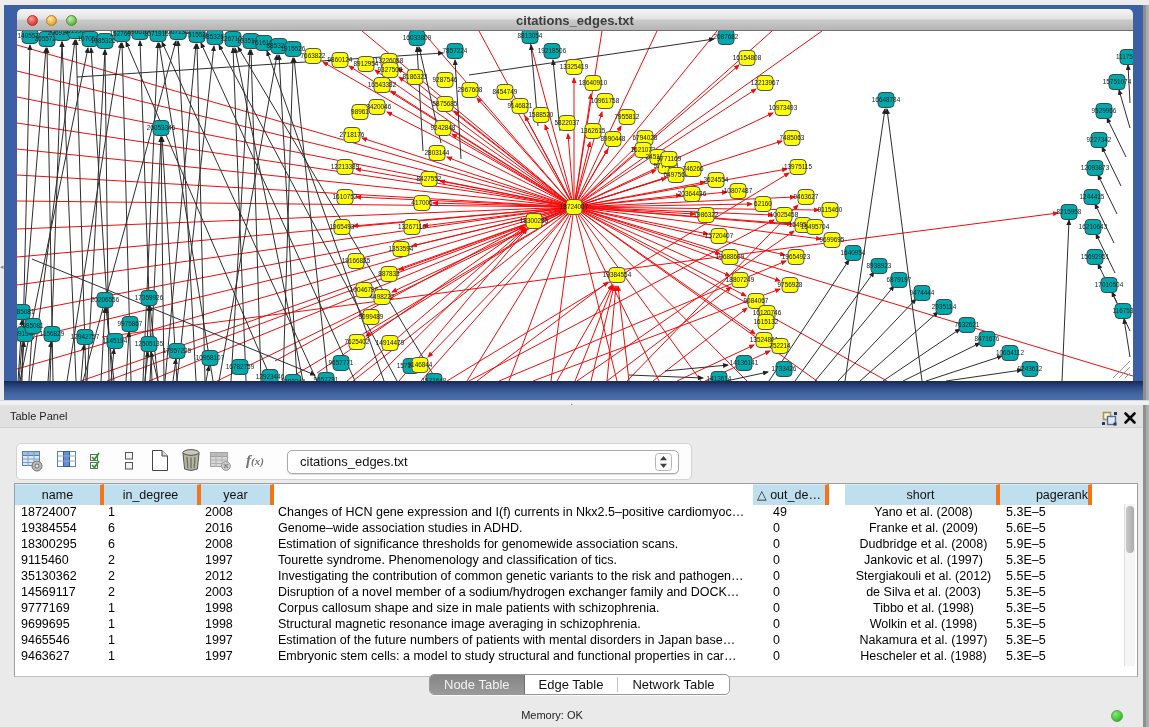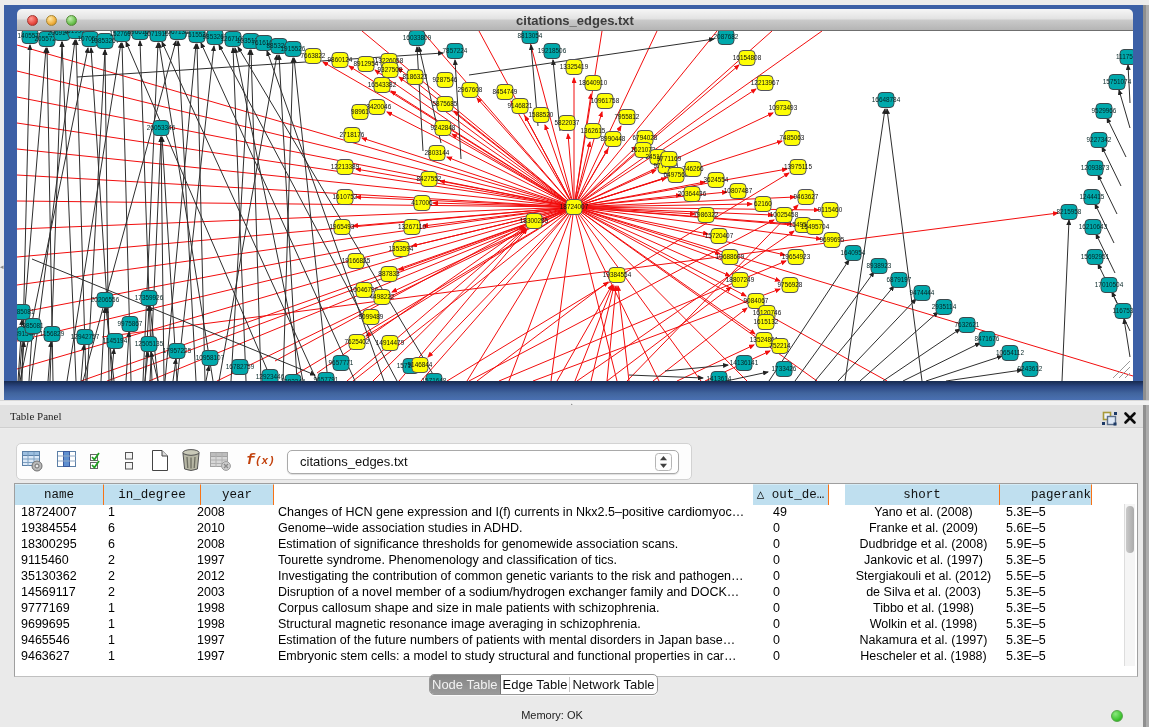--- a/index.html
+++ b/index.html
@@ -23,53 +23,53 @@
 #tly { left:46px; background:radial-gradient(circle at 35% 30%, #ffe9a8, #f0b03f 60%, #b97d1d);
   border:1px solid #a8842f; }
 #tlg { left:66px; background:radial-gradient(circle at 35% 30%, #c4efb3, #6cc250 60%, #3f8f27);
   border:1px solid #558a3a; }
 #canvas { left:17px; top:31px; width:1116px; height:350px; background:#fff; overflow:hidden; }
 
 #divider { left:0; top:400px; width:1149px; height:5px; background:#f1f1f1;
   border-top:1px solid #d8d8d8; }
 #divider .caret { position:absolute; left:570px; top:0px; font-size:7px; color:#777; }
 #tpHead { left:0; top:405px; width:1143px; height:23px; background:#e1e1e1;
-  border-bottom:1px solid #cfcfcf;font-family:Liberation Serif, serif; }
+  border-bottom:1px solid #cfcfcf; }
 #tpHead .t { position:absolute; left:10px; top:5px; font-size:11px; color:#1e1e1e; }
 #panel { left:0; top:429px; width:1143px; height:298px; background:#eaeaea; }
 #toolbar { left:16px; top:443px; width:676px; height:37px; background:#fdfdfd;
   border:1px solid #d2d2d2; border-radius:5px; }
 #dropdown { left:287px; top:450px; width:392px; height:24px; background:#fff;
   border:1px solid #a9a9a9; border-radius:5px; box-shadow:0 1px 1px rgba(0,0,0,0.12);
   font-size:13px; color:#111; line-height:22px; padding-left:12px; }
 #ddarrows { left:655px; top:453px; width:17px; height:18px; }
 
 #tableBox { left:14px; top:483px; width:1124px; height:194px; background:#fff;
   border:1px solid #9f9f9f; border-bottom:1px solid #c0c0c0; }
 .hd { position:absolute; top:0; height:21px; background:#bfdfef;
-  border-right:1px solid #f97316; border-top:1px solid #d5ebf5; text-align:center;
-  font-size:12.5px; color:#111; line-height:21px;font-family:Liberation Mono, monospace; }
+  border-right:4px solid #f97316; border-top:1px solid #d5ebf5; text-align:center;
+  font-size:12.5px; color:#111; line-height:21px; }
 #rows { position:absolute; left:0; top:21px; width:1090px; }
 .row { position:absolute; height:16px; font-size:12.5px; color:#000; white-space:nowrap; }
 .c0 { position:absolute; left:6px; }   
 .c1 { position:absolute; left:93px; }  
-.c2 { position:absolute; left:182px; } 
+.c2 { position:absolute; left:190px; } 
 .c3 { position:absolute; left:263px; } 
 .c4 { position:absolute; left:758px; } 
 .c5 { position:absolute; left:831px; width:155px; text-align:center; } 
 .c6 { position:absolute; left:991px; } 
 #vsb { left:1124px; top:504px; width:11px; height:162px; background:#f5f5f5;
   border-left:1px solid #ddd; }
 #vsb .thumb { position:absolute; left:1px; top:2px; width:8px; height:47px;
   background:linear-gradient(90deg,#c9c9c9,#ababab); border-radius:4px; }
 
 #tabs { left:429px; top:674px; height:21px; border:1px solid #989898; border-radius:5px;
   background:#fff; font-size:13px; color:#111; display:flex; overflow:hidden;
   box-shadow:0 1px 0 rgba(255,255,255,0.7); }
-#tabs .seg { padding:0 2px; line-height:20px;text-align:center; }
+#tabs .seg { padding:0 14px; line-height:20px;text-align:center; }
 #tabs .sel { background:linear-gradient(180deg,#858585,#9a9a9a); color:#f2f2f2;
   border-right:1px solid #6f6f6f; }
 #tabs .dv { width:1px; background:#c4c4c4; margin:2px 0; }
 
 #mem { left:0px; top:709px; width:1104px; text-align:center; font-size:11px; color:#222; }
 #memdot { left:1111px; top:710px; width:12px; height:12px; border-radius:50%;
   background:radial-gradient(circle at 35% 30%, #8ae87d, #3cc32e 65%, #2b9a20);
   border:1px solid #56a54a; }
 
 #lmark { left:0px; top:263px; width:4px; height:10px; color:#8a8a8a; font-size:7px; }
@@ -933,21 +933,21 @@
  <path d="M2,4.5 L3.6,20 Q10,23 16.4,20 L18,4.5 Q10,8.2 2,4.5 Z" fill="#b5b5a3" stroke="#555"></path>
  <path d="M6,8 L6.8,19 M10,8.6 L10,19.5 M14,8 L13.2,19" stroke="#6e6e62" stroke-width="1.3" fill="none"></path>
 </svg>
 <svg class="abs" style="left:210px;top:452px" width="21" height="19">
  <rect x="0.5" y="0.5" width="17" height="14" fill="#d7d7d7" stroke="#a2a2a2"></rect>
  <rect x="0.5" y="0.5" width="17" height="4" fill="#bdbdbd" stroke="#a2a2a2"></rect>
  <path d="M6,1 V15 M12,1 V15 M1,8 H17 M1,11.5 H17" stroke="#b0b0b0"></path>
  <circle cx="16" cy="14" r="4.4" fill="#cfcfcf" stroke="#9a9a9a"></circle>
  <path d="M14,12 l4,4 M18,12 l-4,4" stroke="#8a8a8a" stroke-width="1.4"></path>
 </svg>
-<div class="abs" style="left:246px;top:452px;font-size:15px;font-style:italic;font-weight:bold;color:#c2410c;font-family:Liberation Mono, monospace">f<span style="font-size:11px">(x)</span></div>
+<div class="abs" style="left:246px;top:452px;font-size:15px;font-style:italic;font-weight:bold;color:#737373;font-family:Liberation Serif, serif">f<span style="font-size:11px">(x)</span></div>
 
 <div class="abs" id="dropdown">citations_edges.txt</div>
 <svg class="abs" id="ddarrows" width="17" height="18" viewBox="0 0 17 18">
   <rect x="0.5" y="0.5" width="16" height="17" rx="3" fill="#fdfdfd" stroke="#b5b5b5"></rect>
   <path d="M8.5,3 L12,7.2 L5,7.2 Z" fill="#3f3f3f"></path>
   <path d="M8.5,15 L12,10.8 L5,10.8 Z" fill="#3f3f3f"></path>
 </svg>
 <div class="abs" id="tableBox">
   <div class="hd" style="left:0;width:89px;">name</div>
   <div class="hd" style="left:89px;width:97px;">in_degree</div>
@@ -961,21 +961,21 @@
         <span class="c1">1</span>
         <span class="c2">2008</span>
         <span class="c3">Changes of HCN gene expression and I(f) currents in Nkx2.5–positive cardiomyoc…</span>
         <span class="c4">49</span>
         <span class="c5">Yano et al. (2008)</span>
         <span class="c6">5.3E–5</span>
       </div>
 <div class="row" style="top:16px">
         <span class="c0">19384554</span>
         <span class="c1">6</span>
-        <span class="c2">2010</span>
+        <span class="c2">2016</span>
         <span class="c3">Genome–wide association studies in ADHD.</span>
         <span class="c4">0</span>
         <span class="c5">Franke et al. (2009)</span>
         <span class="c6">5.6E–5</span>
       </div>
 <div class="row" style="top:32px">
         <span class="c0">18300295</span>
         <span class="c1">6</span>
         <span class="c2">2008</span>
         <span class="c3">Estimation of significance thresholds for genomewide association scans.</span>

